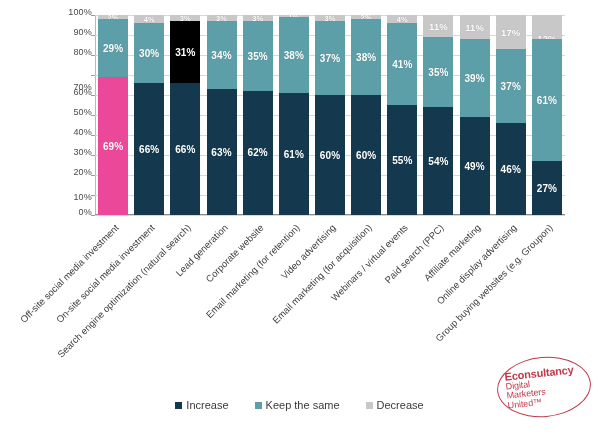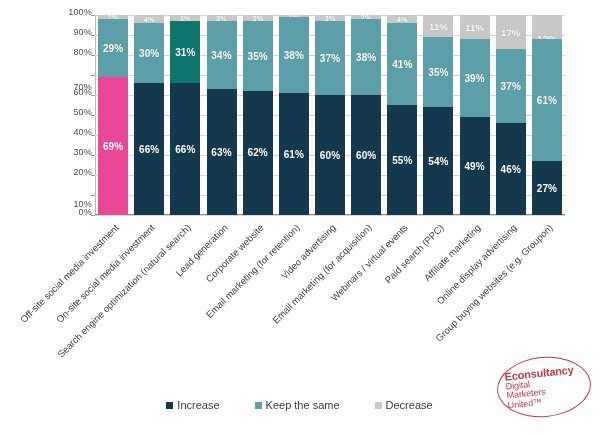--- a/index.html
+++ b/index.html
@@ -35,42 +35,42 @@
 
   
   .xlabels{position:absolute;left:0;top:220px;width:599px;height:130px;}
   .xlab{position:absolute;
         font-size:9.5px;color:#3f3f3f;white-space:nowrap;
         transform-origin:left top;
         transform:rotate(-45deg);}
 
   
   .legend{position:absolute;left:0;top:399px;width:599px;
-          display:flex;justify-content:center;align-items:center;gap:35px;}
+          display:flex;justify-content:center;align-items:center;gap:26px;}
   .leg-item{display:flex;align-items:center;gap:4px;}
   .leg-swatch{width:7px;height:7px;display:inline-block;}
   .leg-text{font-size:11px;color:#3a3a3a;}
 
   
   .logo{position:absolute;left:497px;top:357px;width:95px;height:60px;}
   .logo-circle{position:absolute;left:0;top:0;width:92px;height:58px;
       border:1.6px solid #c0394b;border-radius:50%;
       transform:rotate(-5deg);}
   .logo-txt{position:absolute;left:9px;top:11px;transform:rotate(-6deg);line-height:1.02;}
   .logo-name{font-size:11px;font-weight:bold;color:#c0394b;letter-spacing:-.2px;}
   .logo-sub{font-size:9px;color:#c0394b;letter-spacing:-.1px;}
 </style>
 </head>
 <body>
 
 <div id="chart-root">
 
   <div class="ylabels" id="ylabels">
       <div class="ylabel" style="top: 199px;">0%</div>
-      <div class="ylabel" style="top: 191px;">10%</div>
+      <div class="ylabel" style="top: 184px;">10%</div>
       <div class="ylabel" style="top: 159px;">20%</div>
       <div class="ylabel" style="top: 139px;">30%</div>
       <div class="ylabel" style="top: 119px; margin-left: 10px;">40%</div>
       <div class="ylabel" style="top: 99px;">50%</div>
       <div class="ylabel" style="top: 79px;">60%</div>
       <div class="ylabel" style="top: 74px;">70%</div>
       <div class="ylabel" style="top: 39px;">80%</div>
       <div class="ylabel" style="top: 19px;">90%</div>
       <div class="ylabel" style="top: -1px;">100%</div>
     </div>
@@ -122,21 +122,21 @@
             <span>30%</span>
           </div>
           <div class="seg dec" style="height: 8px; bottom: 192px; background: rgb(200, 200, 200);">
             <span style="font-size: 7.5px; color: rgb(255, 255, 255);">4%</span>
           </div>
         </div>
         <div class="bar-col" style="left: 75.3846px;">
           <div class="seg" style="height: 132px; bottom: 0px; background: rgb(20, 57, 78);">
             <span>66%</span>
           </div>
-          <div class="seg" style="height: 62px; bottom: 132px; background: #0f766e;">
+          <div class="seg" style="height: 62px; bottom: 132px; background: #000000;">
             <span>31%</span>
           </div>
           <div class="seg dec" style="height: 6px; bottom: 194px; background: rgb(200, 200, 200);">
             <span style="font-size: 7.5px; color: rgb(255, 255, 255);">3%</span>
           </div>
         </div>
         <div class="bar-col" style="left: 111.538px;">
           <div class="seg" style="height: 126px; bottom: 0px; background: rgb(20, 57, 78);">
             <span>63%</span>
           </div>

